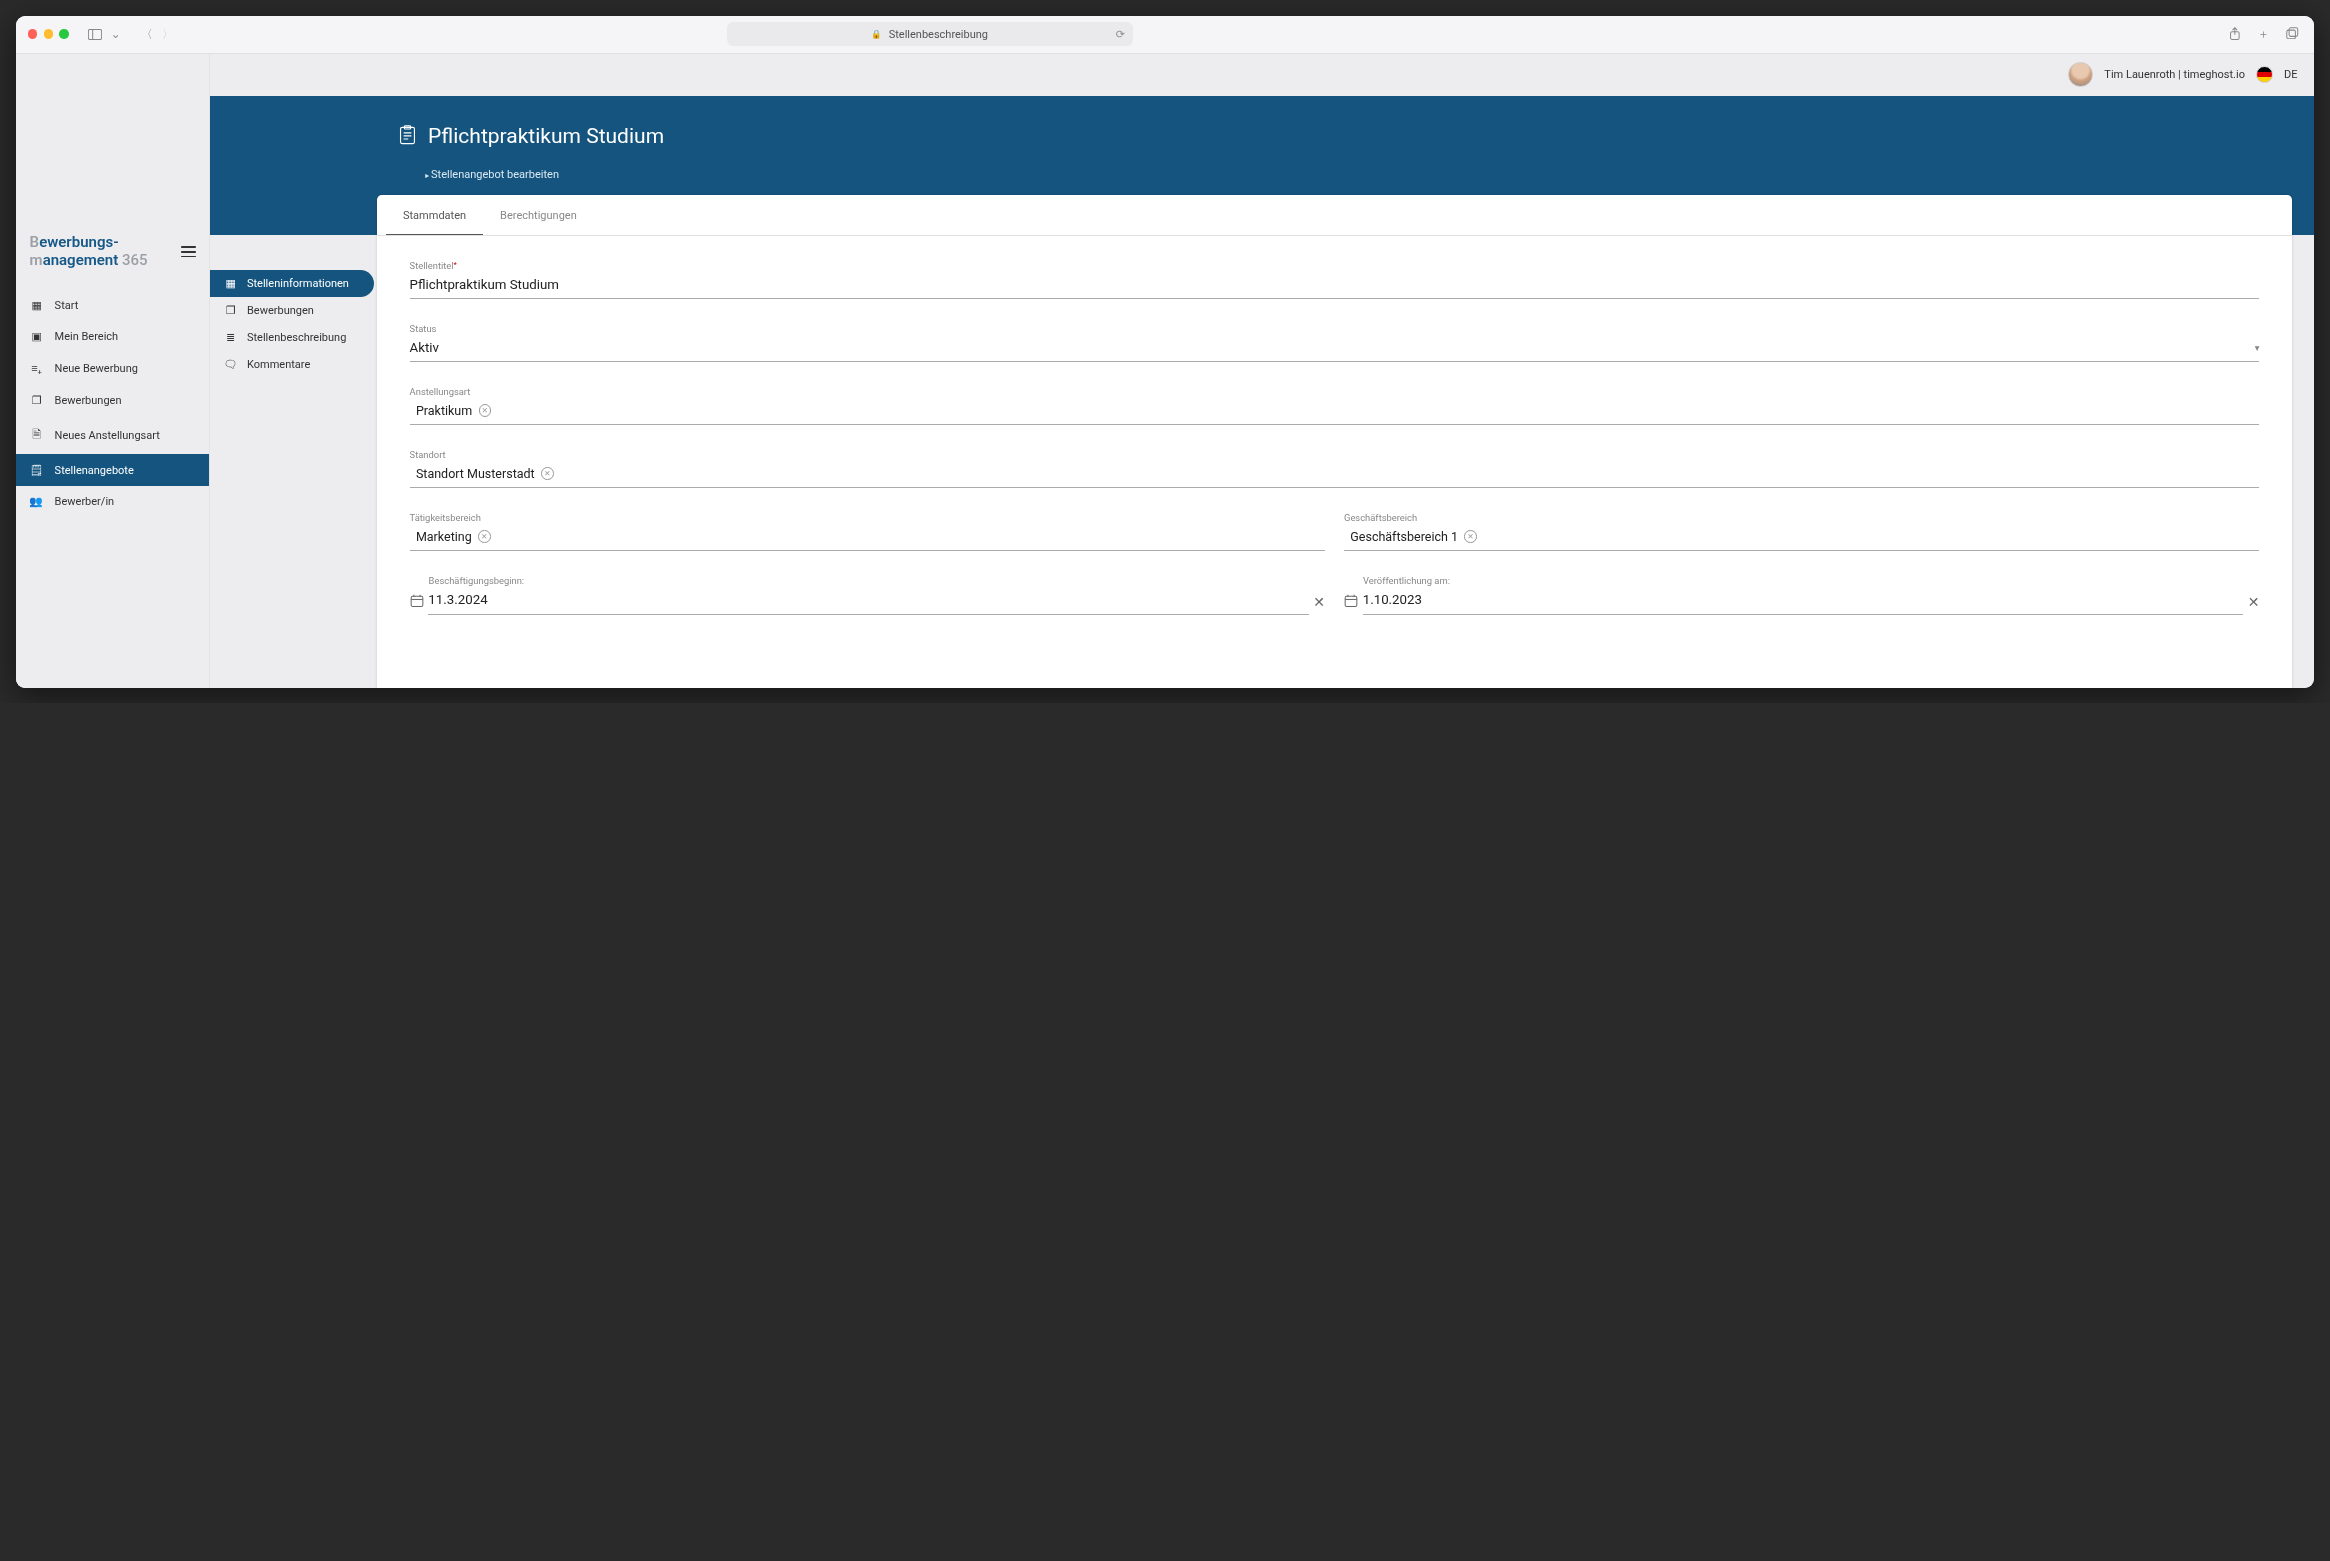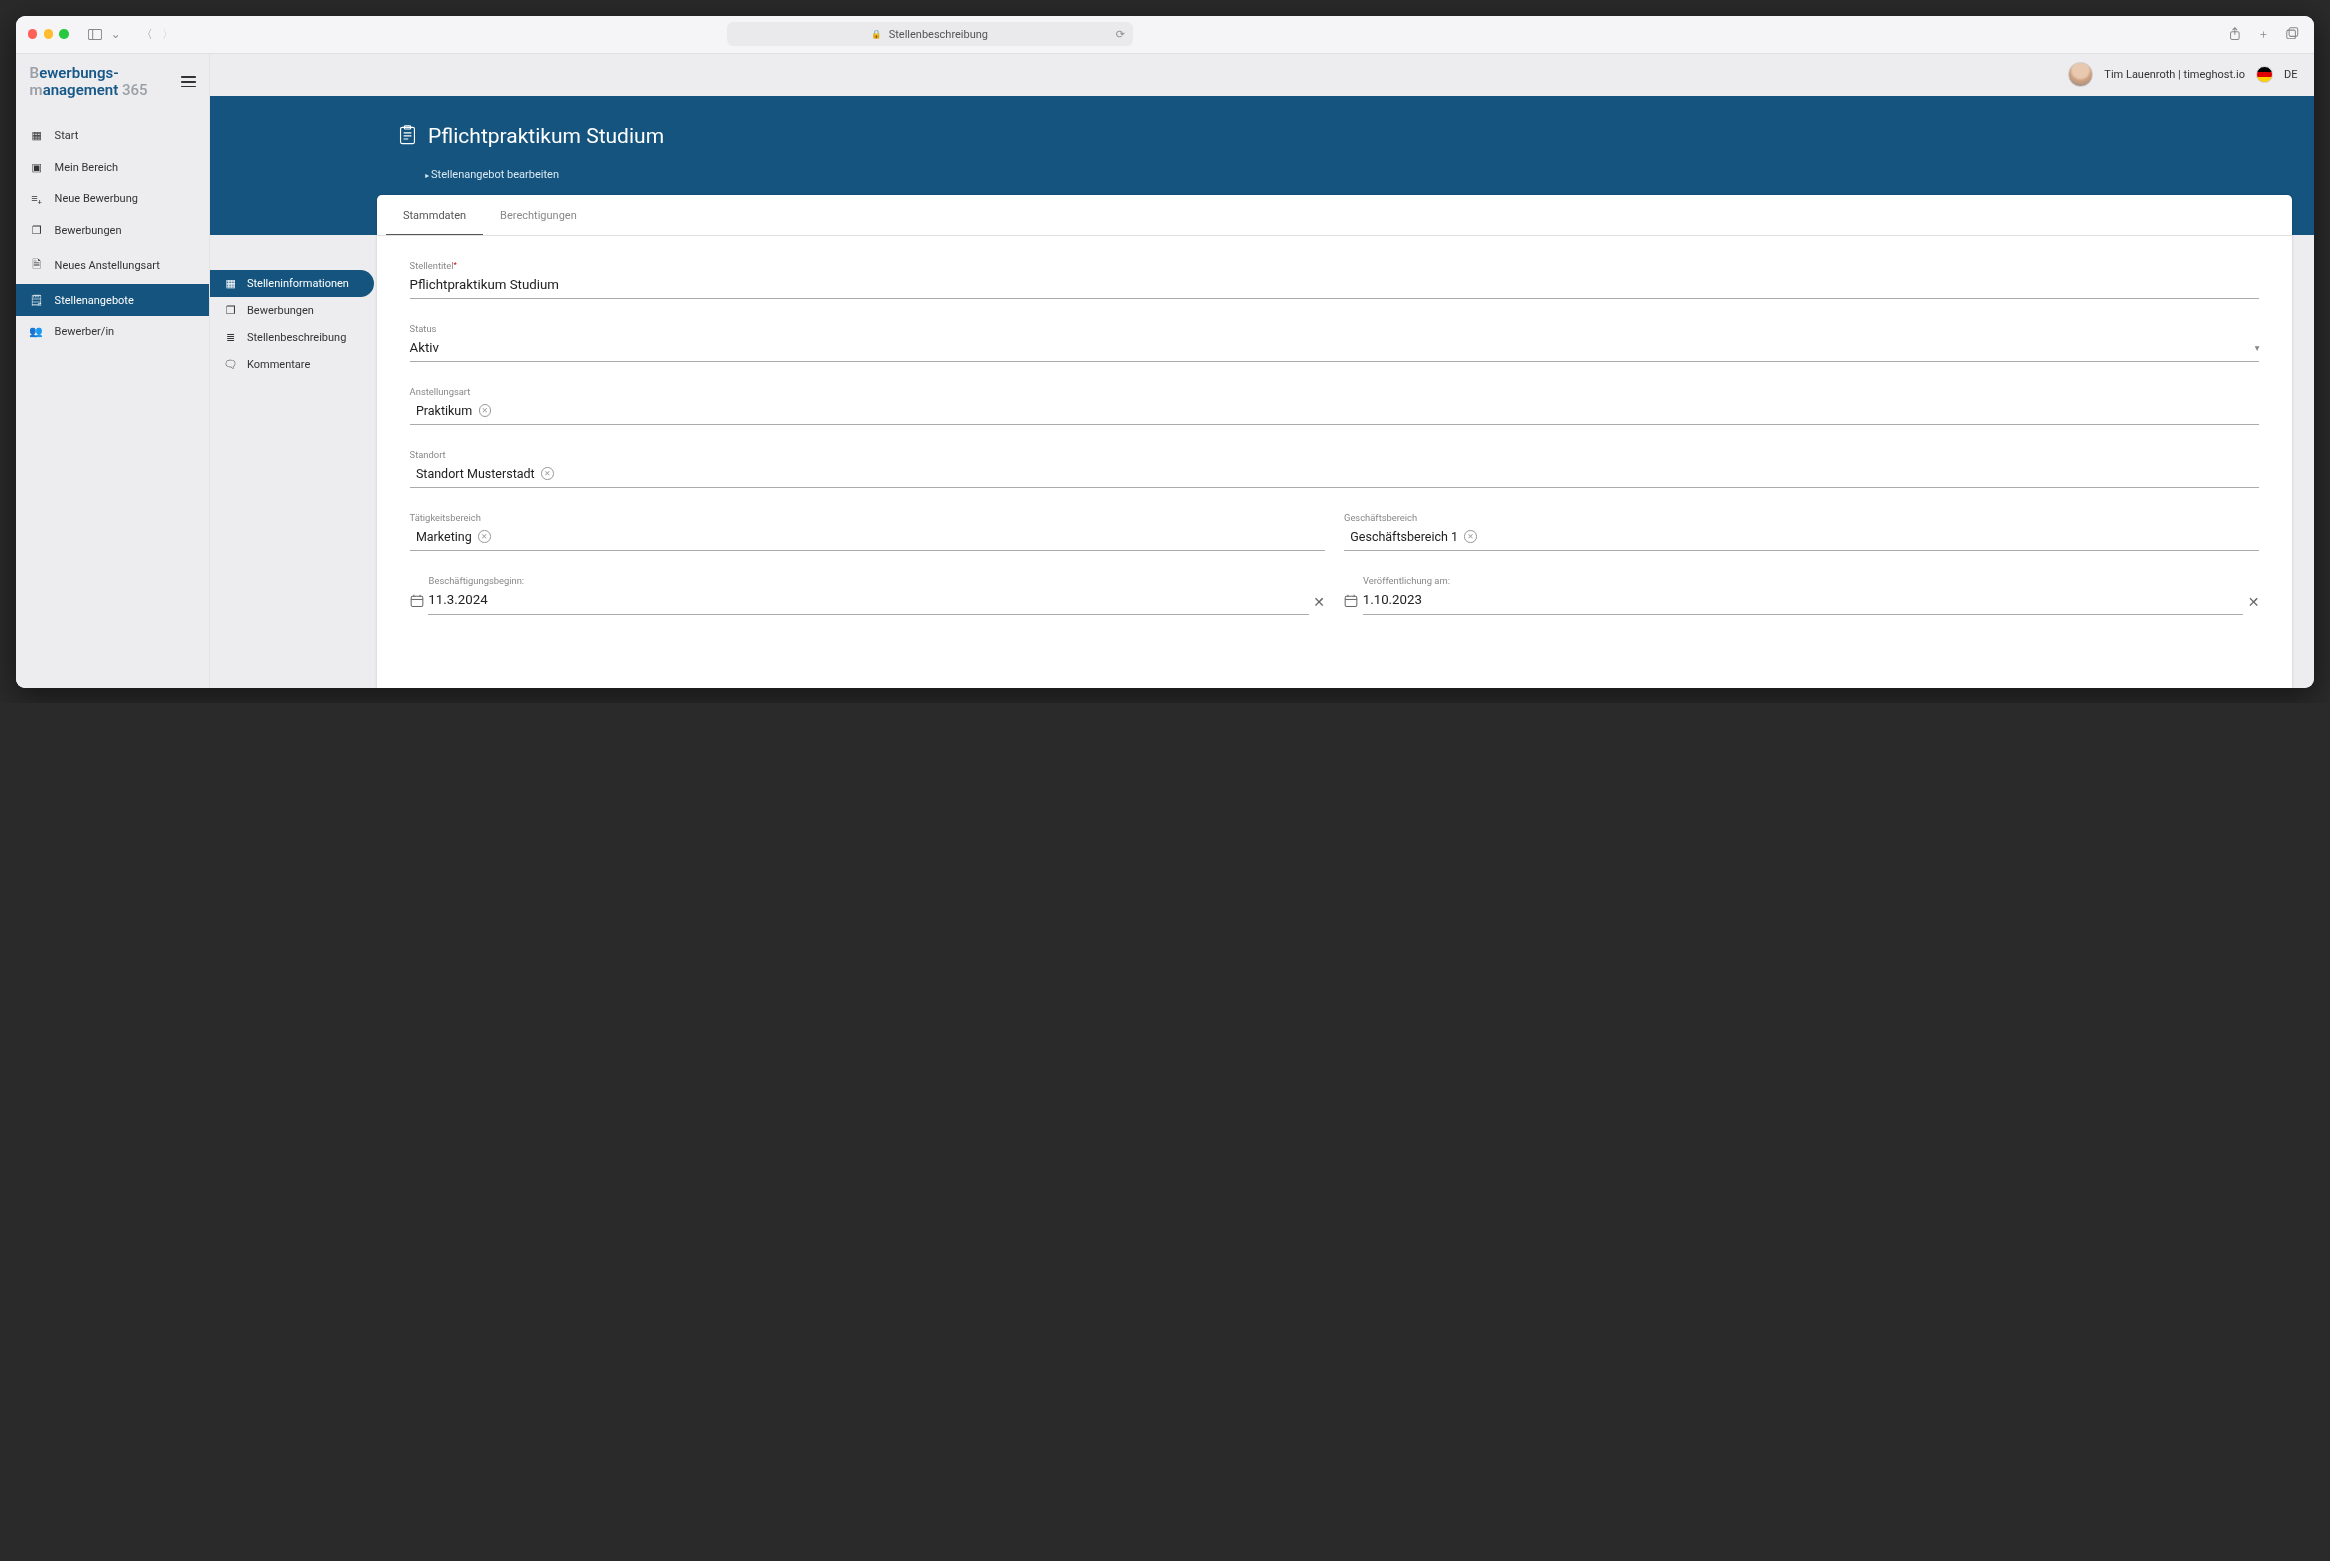--- a/index.html
+++ b/index.html
@@ -60,20 +60,21 @@
   display: flex;
   overflow: hidden;
   background: #ededf0;
 }
 .sidebar {
   width: 194px;
   background: #ededf0;
   border-right: 0.8px solid rgba(0,0,0,0.04);
   display: flex;
   flex-direction: column;
+  justify-content: center;
 }
 .logo-row {
   display: flex;
   align-items: center;
   justify-content: space-between;
   padding: 11px 12.5px 14px 14px;
 }
 .logo {
   font-size: 15px;
   font-weight: 600;

